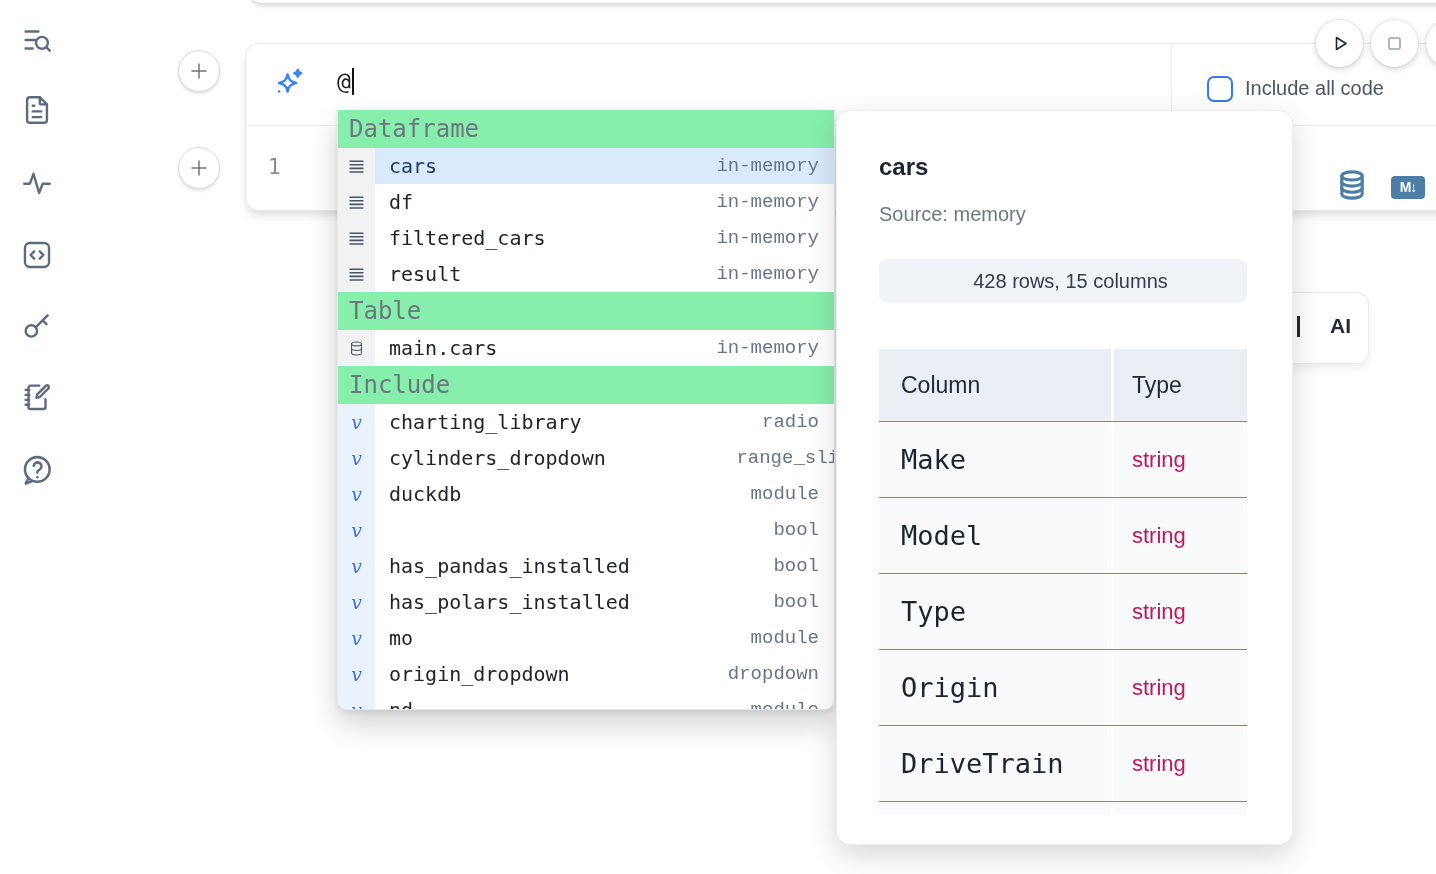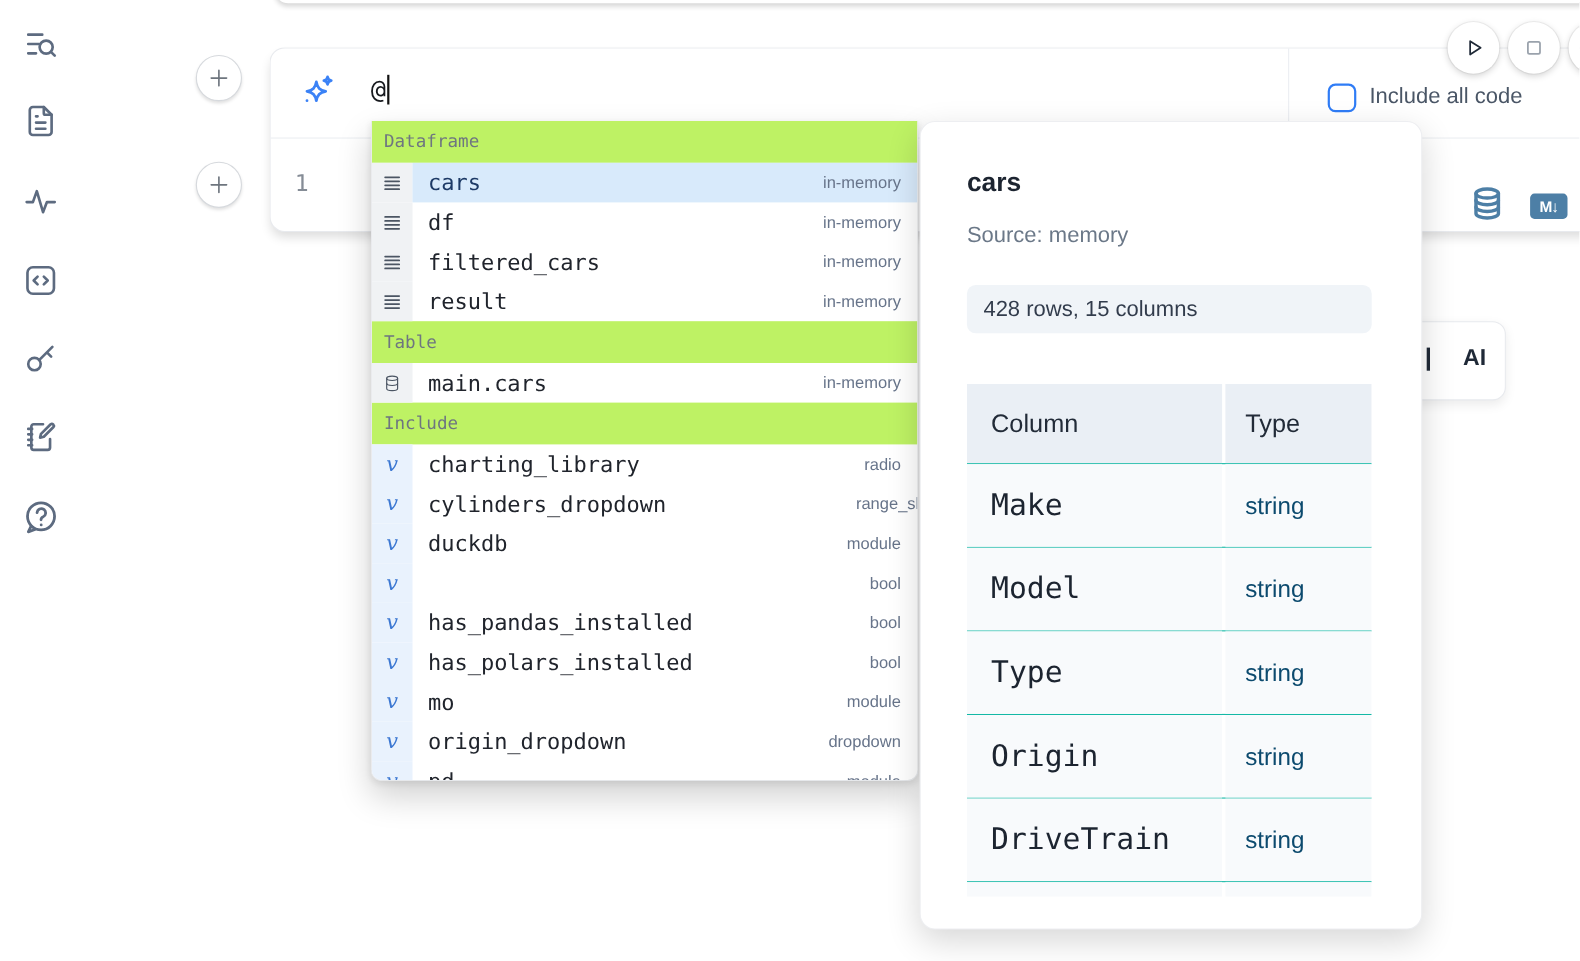--- a/index.html
+++ b/index.html
@@ -51,52 +51,52 @@
   .ai-card{position:absolute;left:1240px;top:292px;width:127px;height:70px;background:#fff;
            border:1px solid #e8eaee;border-radius:12px;box-shadow:0 4px 10px rgba(0,0,0,.08);
            z-index:3;cursor:pointer;}
   .ai-card .lbl{position:absolute;left:63px;top:21px;font-weight:bold;font-size:21px;color:#1f2937;margin-left:26px;}
   .ai-card .cut{position:absolute;left:56px;top:23px;width:3px;height:21px;background:#1f2937;}
 
   
   .dropdown{position:absolute;left:337px;top:110px;width:498px;height:600px;background:#fff;
             border:1px solid #e6e8eb;border-top:none;border-radius:0 0 10px 10px;overflow:hidden;z-index:4;
             box-shadow:0 14px 30px rgba(0,0,0,.18),0 2px 6px rgba(0,0,0,.08);box-sizing:border-box;}
-  .ac-header{height:38px;line-height:38px;padding-left:11px;background:#bef264;color:#6e7680;
-             font-family:"DejaVu Sans Mono",monospace;font-size:16px;}
+  .ac-header{height:38px;line-height:38px;padding-left:11px;background:#86efac;color:#6e7680;
+             font-family:"DejaVu Sans Mono",monospace;font-size:24px;}
   .ac-row{height:36px;display:flex;cursor:pointer;}
   .ac-gut{width:37px;flex:none;display:flex;align-items:center;justify-content:center;background:#f0f2f4;}
   .ac-row.var .ac-gut{background:#e9f2fd;}
   .ac-gut svg{stroke:#4b5563;fill:none;stroke-width:1.5;stroke-linecap:round;}
   .var-v{font-family:"DejaVu Serif",serif;font-style:italic;font-size:19px;color:#3b77d2;}
   .ac-body{flex:1;display:flex;align-items:center;padding:0 15px 0 14px;min-width:0;overflow:hidden;}
   .ac-row.selected .ac-body{background:#d8eafb;}
   .ac-name{font-family:"DejaVu Sans Mono",monospace;font-size:20px;color:#20242c;white-space:pre;}
   .ac-row.selected .ac-name{color:#1d3a66;}
-  .ac-type{margin-left:auto;font-family:Liberation Sans, sans-serif;font-size:15px;color:#67748a;white-space:pre;}
+  .ac-type{margin-left:auto;font-family:Liberation Mono, monospace;font-size:19px;color:#67748a;white-space:pre;}
   .ac-row.bleed .ac-type{margin-right:-20px;}
 
   
   .panel{position:absolute;left:836px;top:110px;width:457px;height:735px;background:#fff;
          border:1px solid #edeef1;border-radius:14px;z-index:5;box-sizing:border-box;
          box-shadow:0 10px 30px rgba(0,0,0,.16);}
   .p-title{position:absolute;left:42px;top:42px;font-weight:bold;font-size:24px;color:#1c2430;}
   .p-source{position:absolute;left:42px;top:92px;font-size:20px;color:#6b7888;}
   .p-badge{position:absolute;left:42px;top:148px;width:368px;height:44px;background:#f0f4f8;
-           border-radius:8px;line-height:44px;padding-left:15px;font-size:20px;color:#323c4c;box-sizing:border-box;}
+           border-radius:8px;line-height:44px;padding-left:15px;font-size:20px;color:#323c4c;box-sizing:border-box;text-align:center;}
   .p-table{position:absolute;left:42px;top:238px;width:368px;height:466px;overflow:hidden;}
   .pt-row{display:flex;gap:3px;border-top:1px solid #14b8a6;}
   .pt-row:first-child{border-top:none;}
   .pt-cell{background:#f8fafc;box-sizing:border-box;display:flex;align-items:center;}
   .pt-row.head .pt-cell{background:#eaeff5;height:72px;font-size:23px;color:#222b38;text-align:center;}
   .pt-row.body .pt-cell{height:75px;}
   .pt-c1{width:232px;flex:none;padding-left:22px;}
   .pt-c2{flex:1;padding-left:18px;}
   .pt-row.body .pt-c1{font-family:"DejaVu Sans Mono",monospace;font-size:27px;color:#1c2430;}
-  .pt-row.body .pt-c2{font-size:22px;color:#0c4a6e;}
+  .pt-row.body .pt-c2{font-size:22px;color:#be185d;}
 </style>
 </head>
 <body>
 
 <div class="page">
 
   <div class="sidebar">
     <div class="sb-btn" style="top:22px">
       <svg width="34" height="34" viewBox="0 0 24 24">
           <path d="M4 6h9M4 12h7M4 18h5"></path>

